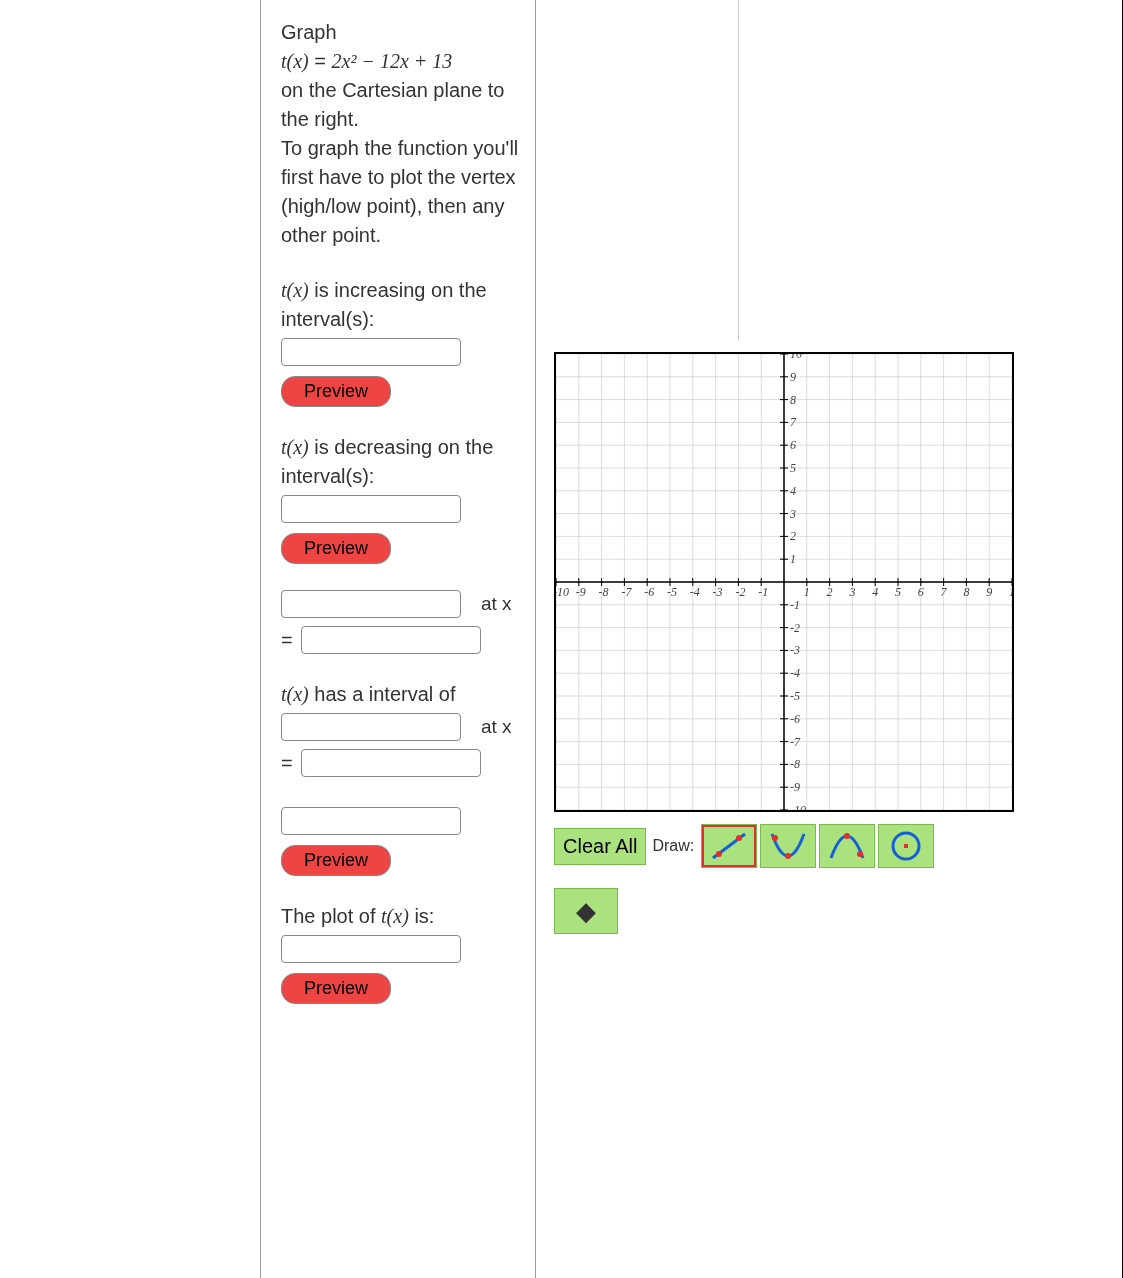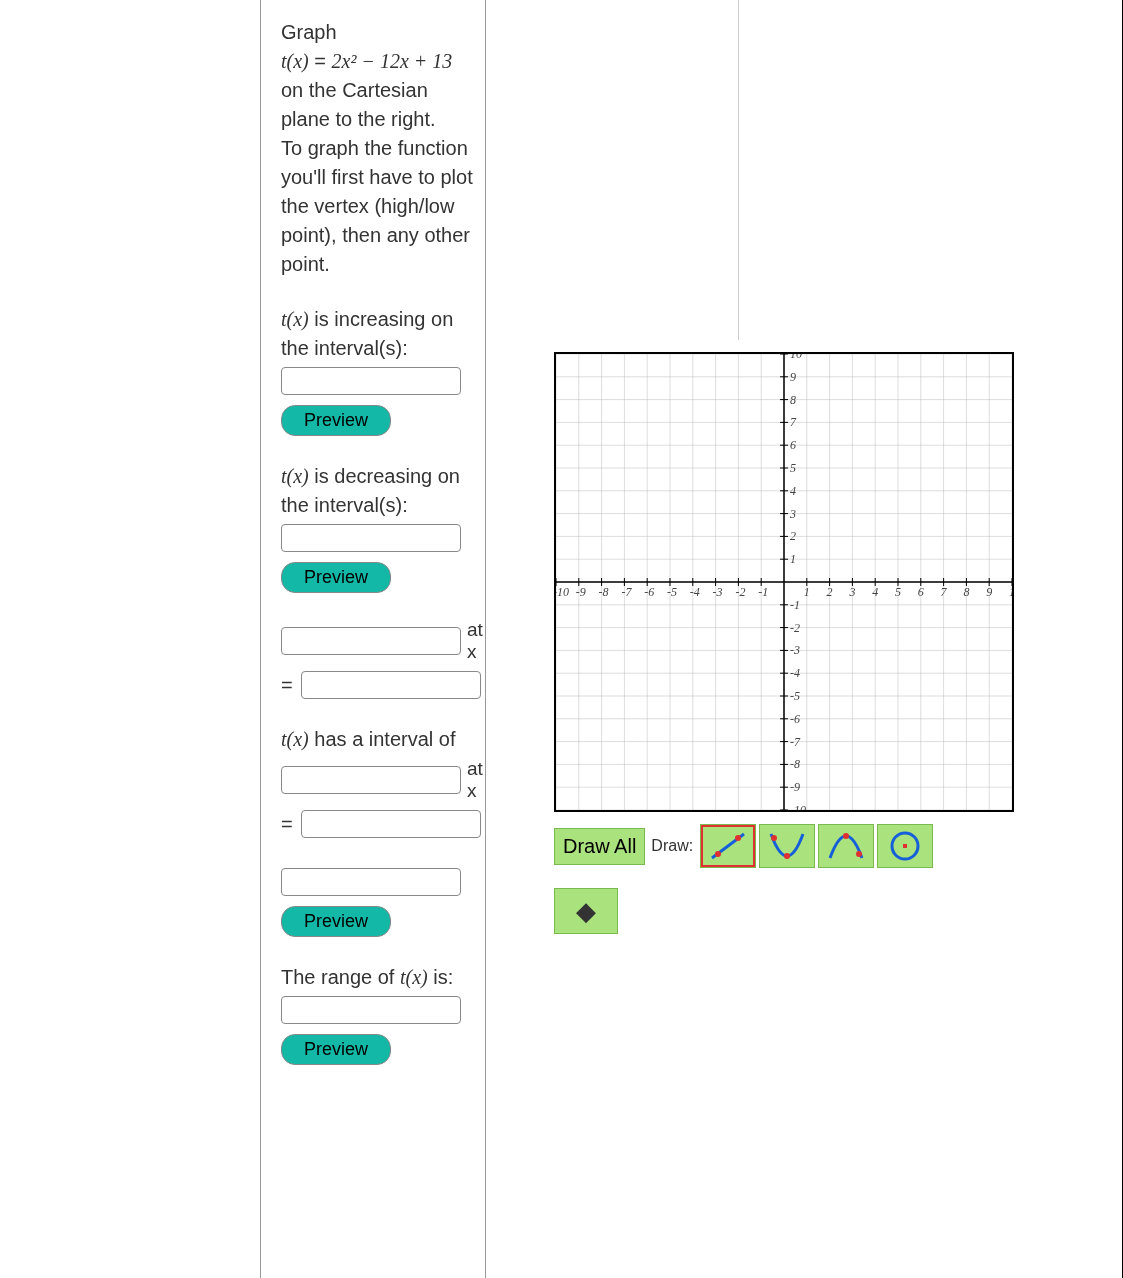--- a/index.html
+++ b/index.html
@@ -17,21 +17,21 @@
     border: 1px solid #000;
     border-left: none;
     border-top: none;
     border-bottom: none;
     overflow: hidden;
   }
   .left-col {
     position: absolute;
     left: 260px;
     top: 0;
-    width: 226px;
+    width: 276px;
     padding: 18px 4px 0 20px;
     border-left: 1px solid #999;
     border-right: 1px solid #999;
     height: 1278px;
   }
   .prompt-text {
     line-height: 1.45;
     margin-bottom: 26px;
   }
   .math {
@@ -51,29 +51,29 @@
     padding: 2px 6px;
     font-size: 16px;
     width: 180px;
     margin-top: 4px;
   }
   button.preview {
     display: block;
     margin-top: 10px;
     border: 1px solid #888;
     border-radius: 14px;
-    background: #14b8a6;
+    background: #ef4444;
     padding: 4px 22px;
     font-size: 18px;
     cursor: pointer;
   }
   .inline-row {
     display: flex;
     align-items: center;
-    gap: 6px;
+    gap: 20px;
     margin-top: 4px;
   }
   .inline-row input.answer { width: 180px; margin-top:0;}
   .at-x { font-size: 19px; }
   .eq-row { margin-top: 8px; display:flex; align-items:center; gap:8px;}
   .eq-row input.answer { width: 180px; margin-top:0;}
 
   
   .graph-area {
     position: absolute;
@@ -206,21 +206,21 @@
       </div>
     </div>
 
     <div class="section">
       <input class="answer" value="" style="">
       <button class="preview">Preview</button>
     </div>
 
     <div class="section">
       <div class="section-label">
-        <span>The range of </span><span class="math">t(x)</span><span> is:</span>
+        <span>The plot of </span><span class="math">t(x)</span><span> is:</span>
       </div>
       <input class="answer" value="" style="">
       <button class="preview">Preview</button>
     </div>
 
   </div>
 
   <div class="graph-area">
     <div class="graph-box">
       <svg id="grid-svg" width="456" height="456">
@@ -345,21 +345,21 @@
           <line x1="224" y1="410.40000000000003" x2="232" y2="410.40000000000003" stroke="#000" stroke-width="1"></line>
           <text class="grid-label" x="234" y="414.40000000000003">-8</text>
           <line x1="224" y1="433.2" x2="232" y2="433.2" stroke="#000" stroke-width="1"></line>
           <text class="grid-label" x="234" y="437.2">-9</text>
           <line x1="224" y1="456" x2="232" y2="456" stroke="#000" stroke-width="1"></line>
           <text class="grid-label" x="234" y="460">-10</text>
         </svg>
     </div>
 
     <div class="toolbar">
-      <button class="btn-green">Draw All</button>
+      <button class="btn-green">Clear All</button>
       <span class="draw-label">Draw:</span>
 
       <div class="tool selected">
         <svg viewBox="0 0 44 36">
           <line x1="6" y1="30" x2="38" y2="6" stroke="#1560d8" stroke-width="3"></line>
           <circle cx="12" cy="26" r="3" fill="#e03030"></circle>
           <circle cx="32" cy="10" r="3" fill="#e03030"></circle>
         </svg>
       </div>
       <div class="tool">

